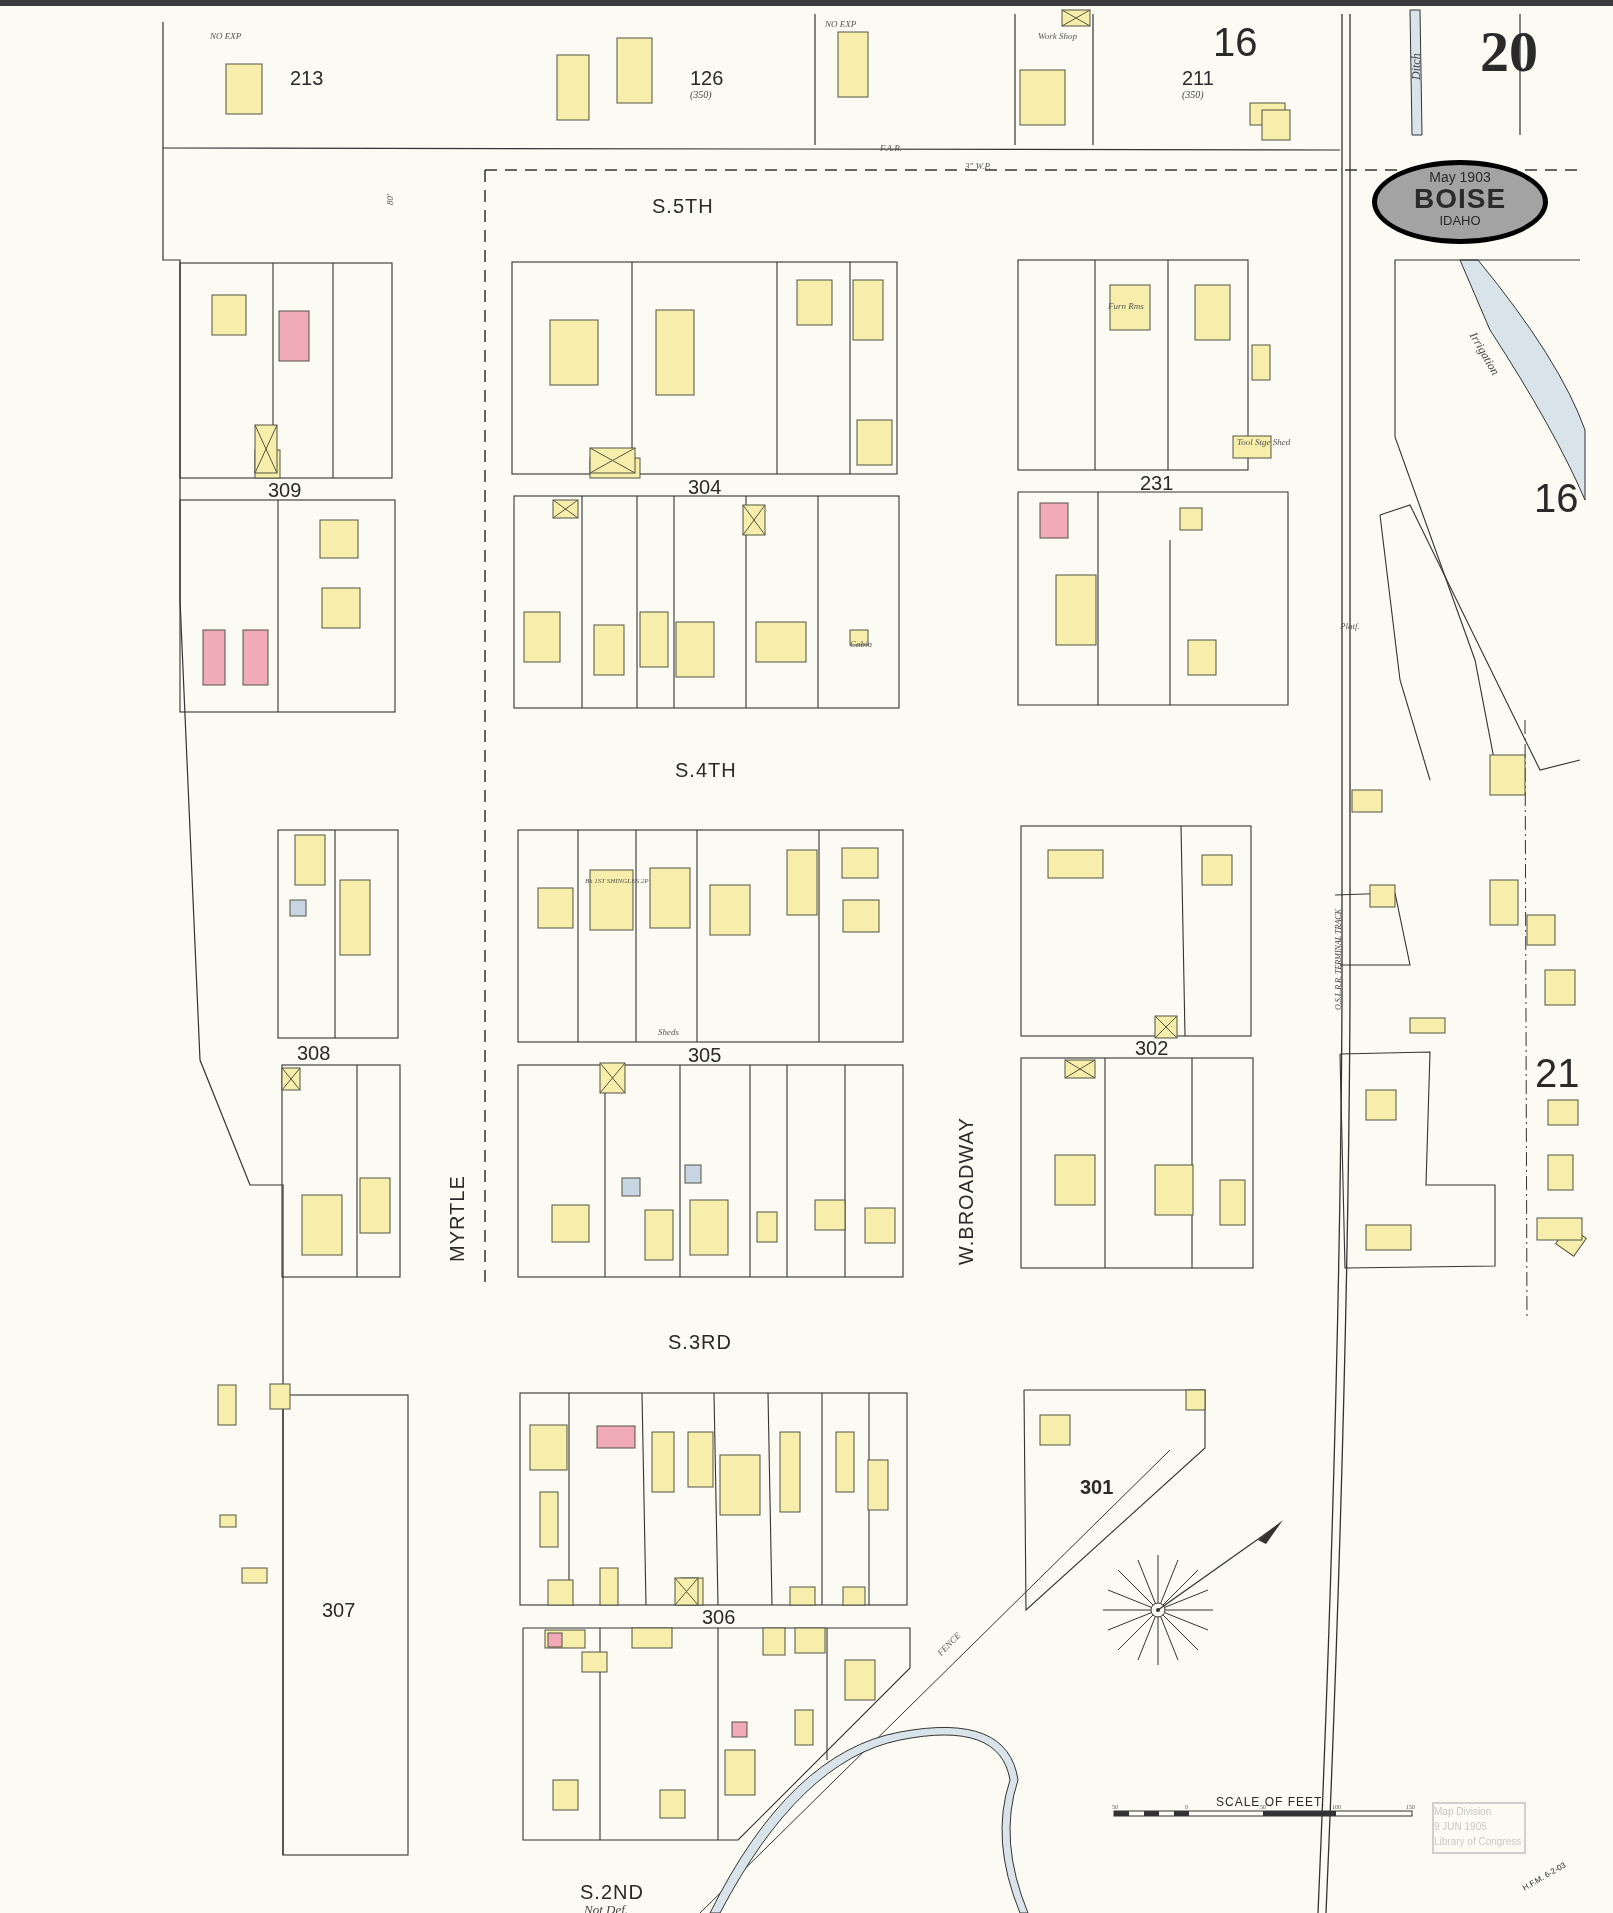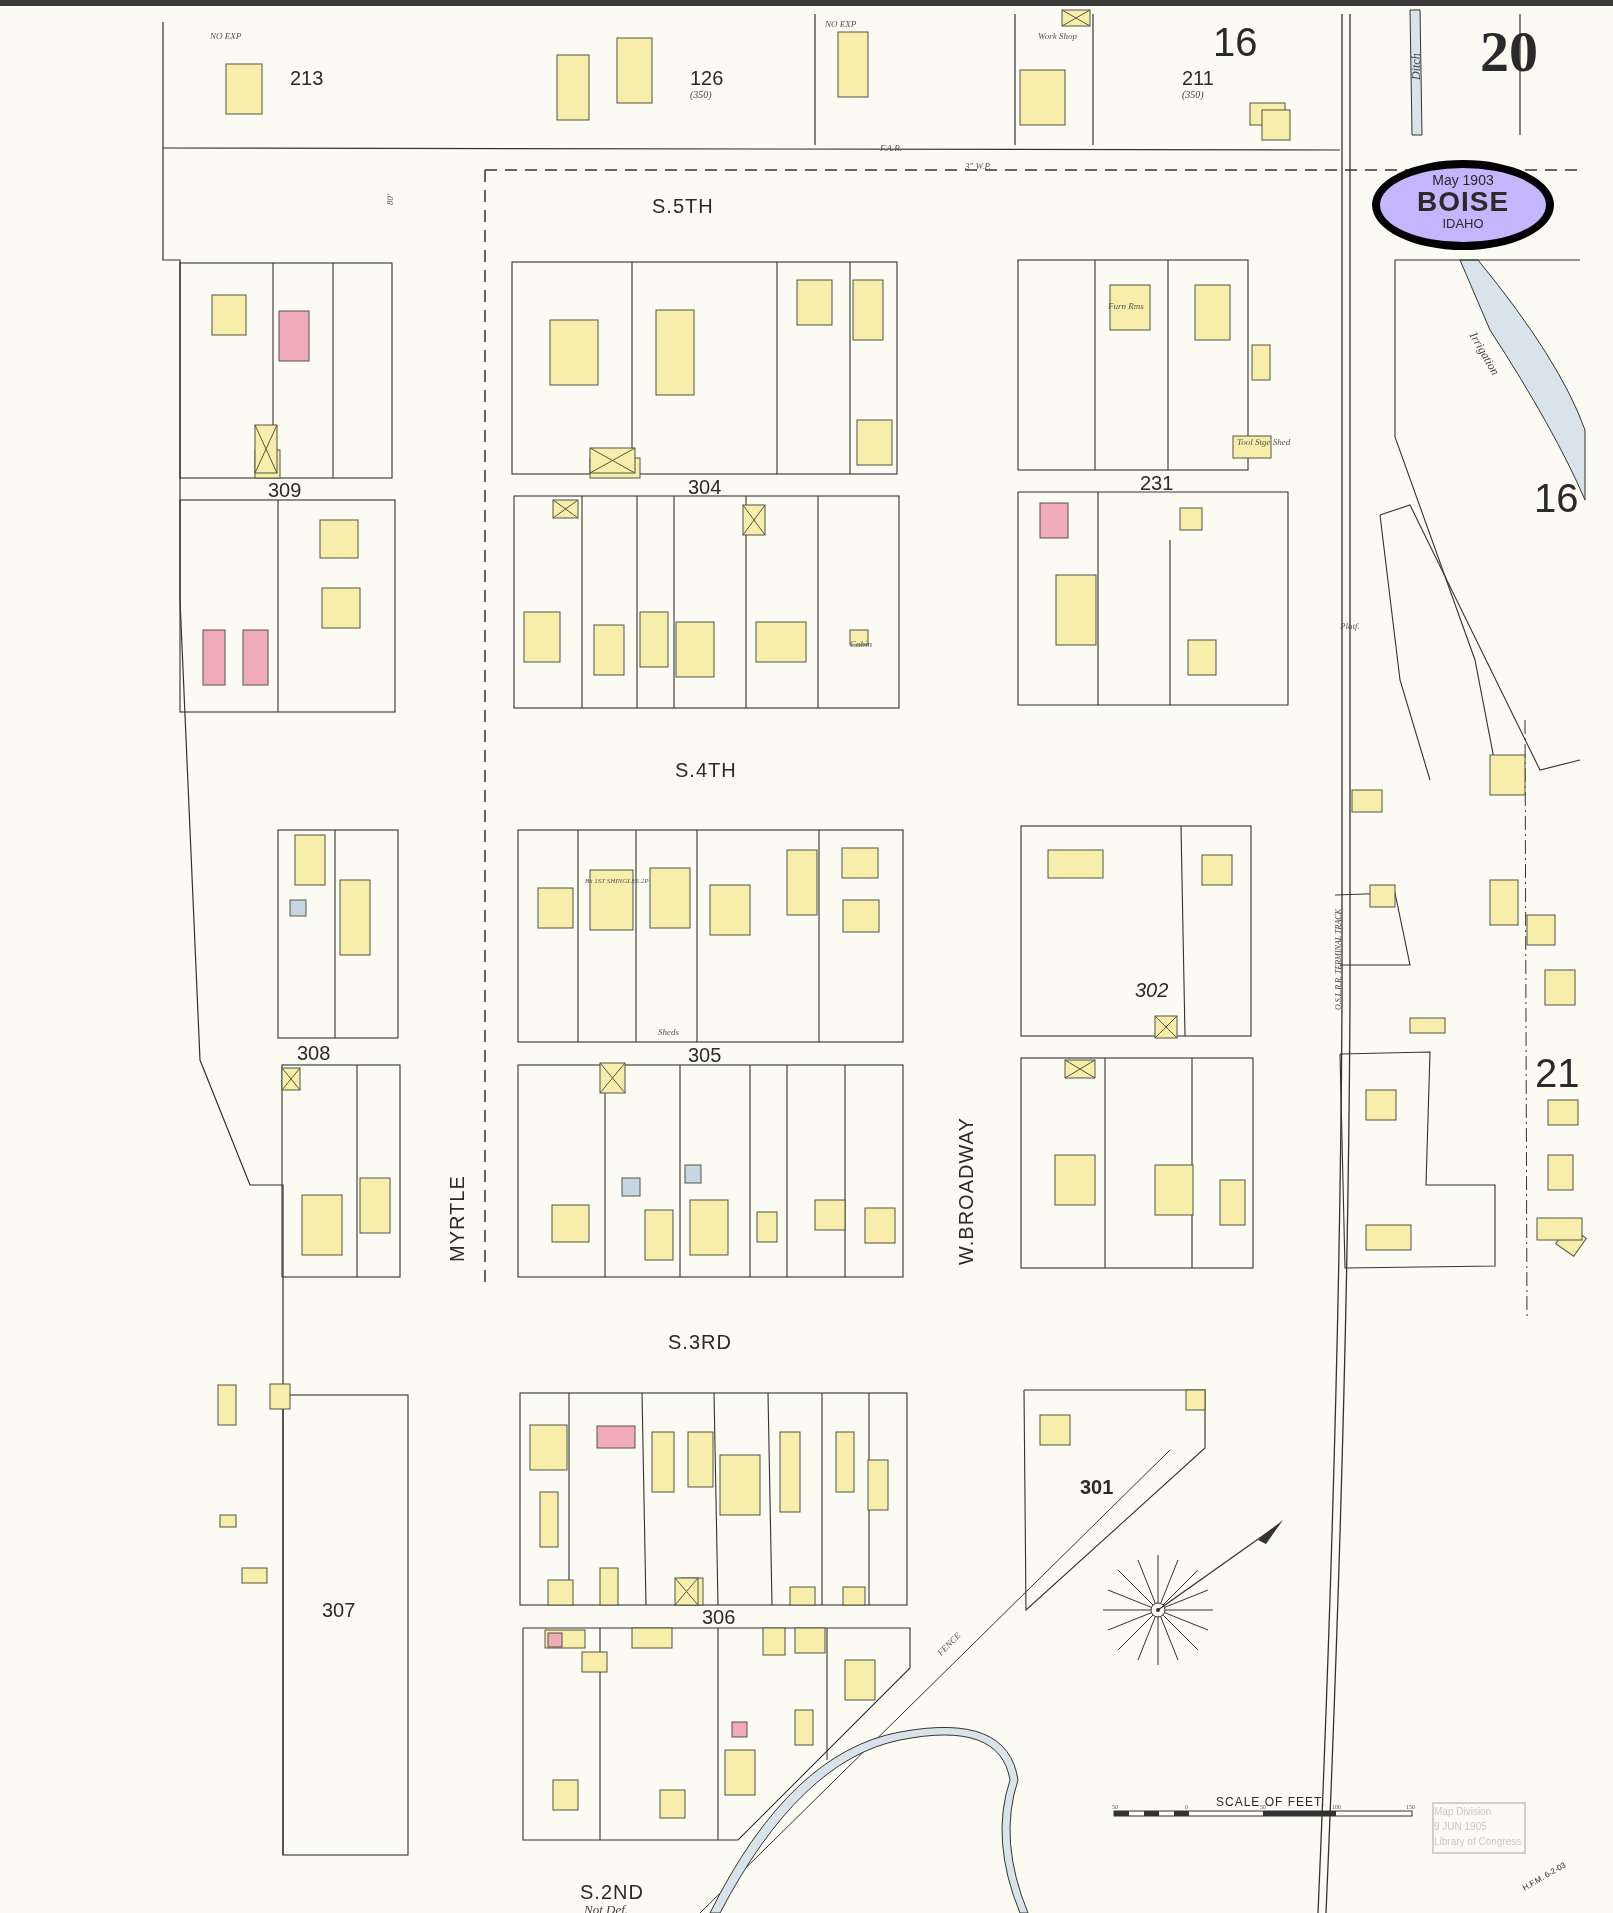--- a/index.html
+++ b/index.html
@@ -5,21 +5,21 @@
   html,body{margin:0;padding:0;background:#fbfaf3;}
   body{width:1613px;height:1913px;position:relative;overflow:hidden;font-family:"Liberation Sans",sans-serif;color:#2a2a2a;}
   .map{position:absolute;left:0;top:0;width:1613px;height:1913px;}
   .lbl{position:absolute;white-space:nowrap;line-height:1;}
   .street{font-family:"Liberation Sans",sans-serif;font-size:20px;letter-spacing:1px;color:#2a2a2a;}
   .block{font-size:20px;color:#2a2a2a;}
   .sheet{font-size:40px;color:#2a2a2a;}
   .addr{font-family:"Liberation Serif",serif;font-style:italic;font-size:9px;color:#555;}
   .note{font-family:"Liberation Serif",serif;font-style:italic;font-size:10px;color:#444;}
   .vert{transform:rotate(-90deg);transform-origin:left top;}
-  .cartouche{position:absolute;left:1372px;top:160px;width:166px;height:74px;border:8px solid #000000;border-radius:50%;text-align:center;background:#c4b5fd;}
+  .cartouche{position:absolute;left:1372px;top:160px;width:166px;height:74px;border:5px solid #000000;border-radius:50%;text-align:center;background:#a3a3a3;}
   .cartouche .d{font-size:14px;margin-top:4px;}
   .cartouche .c{font-size:28px;font-weight:bold;letter-spacing:1px;line-height:28px;}
   .cartouche .s{font-size:13px;}
   .pagenum{position:absolute;left:1480px;top:18px;font-family:"Liberation Serif",serif;font-weight:bold;font-size:58px;}
   .scale-title{position:absolute;left:1216px;top:1795px;font-size:12px;letter-spacing:1px;}
   .stamp{position:absolute;left:1432px;top:1802px;width:90px;height:48px;border:2px solid #cfcfcf;color:#c8c8c8;font-size:10px;text-align:left;line-height:15px;}
   .sig{position:absolute;left:1520px;top:1872px;font-size:8px;transform:rotate(-30deg);}
 </style>
 </head>
 <body>
@@ -330,21 +330,21 @@
 <div class="lbl block" style="left:290px;top:68px;">213</div>
 <div class="lbl block" style="left:690px;top:68px;">126</div>
 <div class="lbl note" style="left:690px;top:90px;">(350)</div>
 <div class="lbl block" style="left:1182px;top:68px;">211</div>
 <div class="lbl note" style="left:1182px;top:90px;">(350)</div>
 <div class="lbl block" style="left:268px;top:480px;">309</div>
 <div class="lbl block" style="left:688px;top:477px;">304</div>
 <div class="lbl block" style="left:1140px;top:473px;">231</div>
 <div class="lbl block" style="left:297px;top:1043px;">308</div>
 <div class="lbl block" style="left:688px;top:1045px;">305</div>
-<div class="lbl block" style="left:1135px;top:980px;font-style:italic;">302</div>
+<div class="lbl block" style="left:1135px;top:1038px;">302</div>
 <div class="lbl block" style="left:322px;top:1600px;">307</div>
 <div class="lbl block" style="left:702px;top:1607px;">306</div>
 <div class="lbl block" style="left:1080px;top:1477px;font-weight:bold;">301</div>
 
 <div class="lbl addr" style="left:210px;top:32px;">NO EXP</div>
 <div class="lbl addr" style="left:825px;top:20px;">NO EXP</div>
 <div class="lbl addr" style="left:965px;top:162px;">3" W.P.</div>
 <div class="lbl addr" style="left:880px;top:144px;">F.A.B.</div>
 <div class="lbl addr" style="left:1108px;top:302px;">Furn Rms</div>
 <div class="lbl addr" style="left:1237px;top:438px;">Tool Stge Shed</div>

